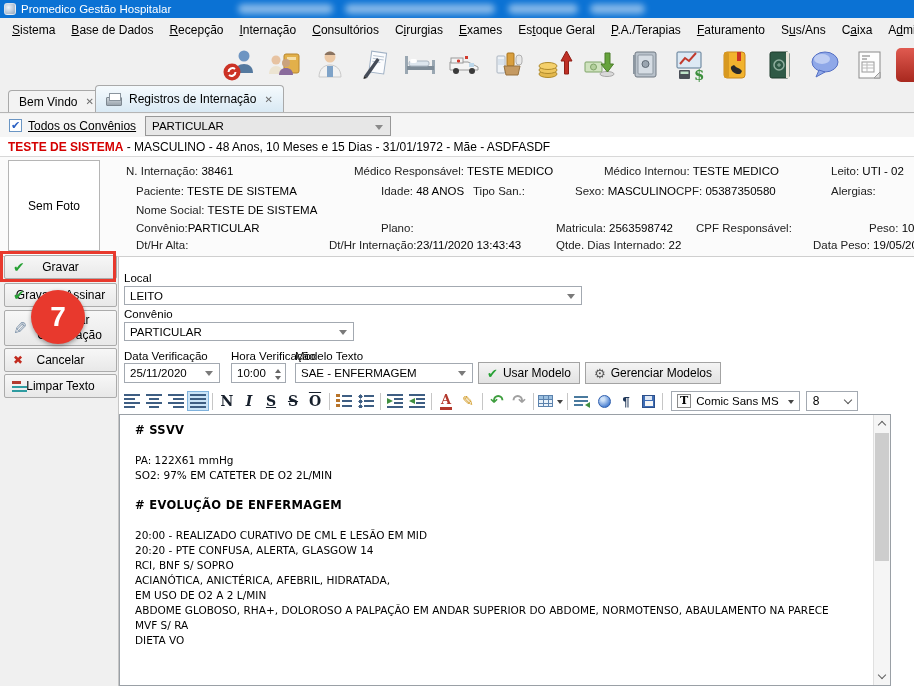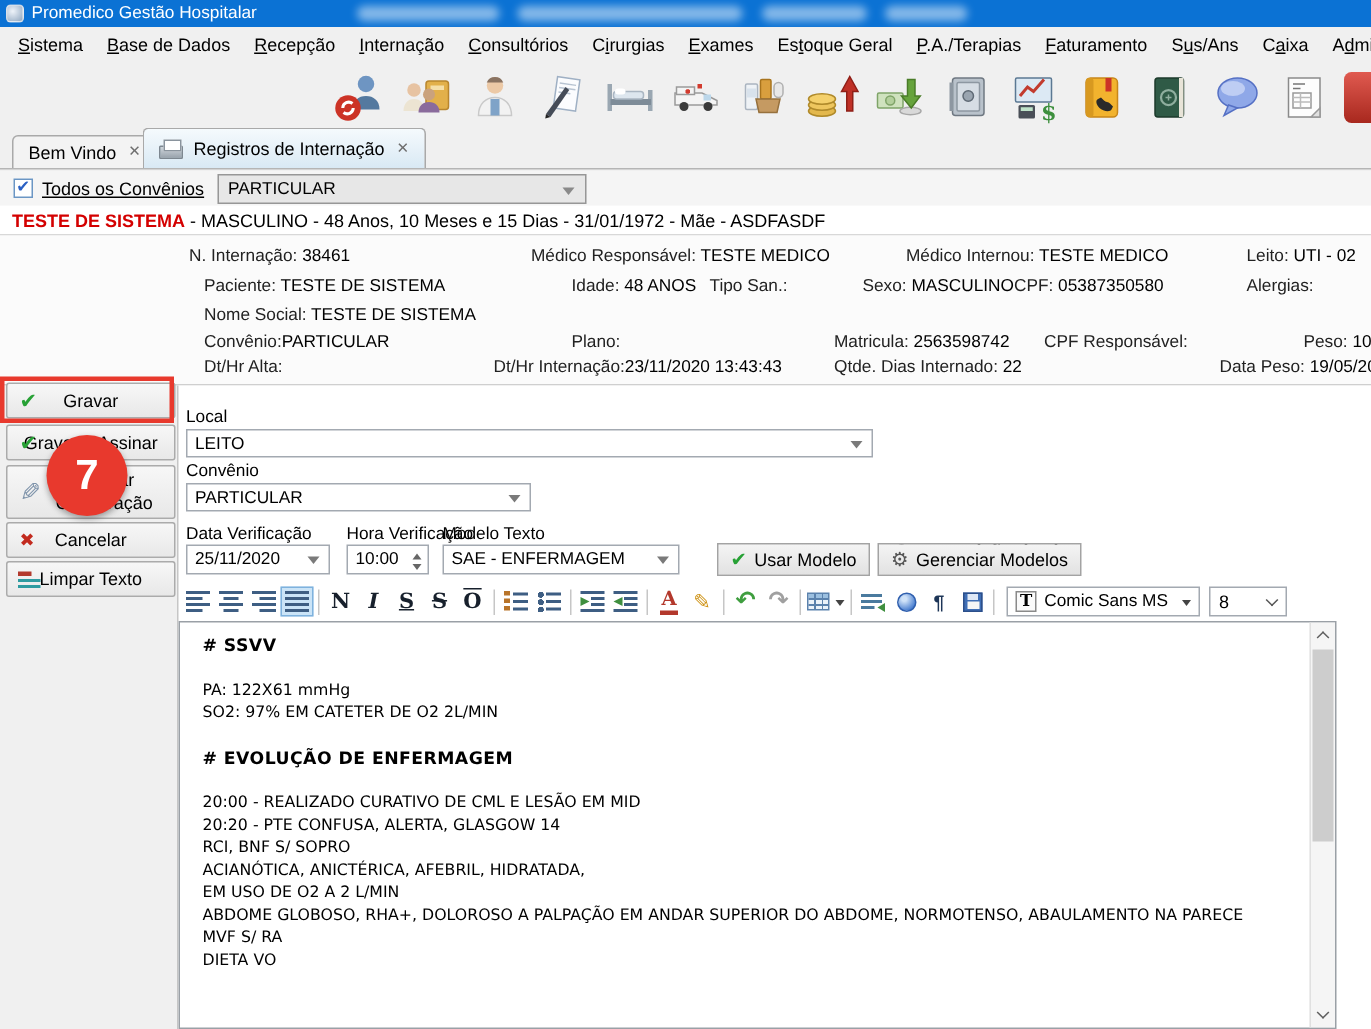--- a/index.html
+++ b/index.html
@@ -368,20 +368,23 @@
     <span class="fld" style="left:540px;top:65px"><span class="lab">Matricula:</span> <span>2563598742</span></span>
     <span class="fld" style="left:680px;top:65px"><span class="lab">CPF Responsável:</span> <span></span></span>
     <span class="fld" style="left:853px;top:65px"><span class="lab">Peso:</span> <span>100</span></span>
 
     <span class="fld" style="left:120px;top:82px"><span class="lab">Dt/Hr Alta:</span> <span></span></span>
     <span class="fld" style="left:313px;top:82px"><span class="lab">Dt/Hr Internação:</span><span>23/11/2020 13:43:43</span></span>
     <span class="fld" style="left:540px;top:82px"><span class="lab">Qtde. Dias Internado:</span> <span>22</span></span>
     <span class="fld" style="left:797px;top:82px"><span class="lab">Data Peso:</span> <span>19/05/2020</span></span>
   </div>
 
+  <div class="photo">
+    <span>Sem Foto</span>
+  </div>
 
   <div class="sbtn" style="top:255px">
     <span class="sico green">✔</span>
     <span>Gravar</span>
   </div>
   <div class="sbtn" style="top:283px">
     <span class="sico green">✔</span>
     <span>Gravar e Assinar</span>
   </div>
   <div class="sbtn sbtn-2line" style="top:310px">
@@ -422,21 +425,21 @@
     <span class="flabel" style="left:112px;top:93px">Hora Verificação</span>
     <div class="spinner" style="left:112px;top:106px;width:55px;height:20px">
       <span>10:00</span>
       <span class="spin-arrows">
           <span class="spin-up"></span>
           <span class="spin-dn"></span>
         </span>
     </div>
 
     <span class="flabel" style="left:176px;top:93px">Modelo Texto</span>
-    <div class="combo" style="left:176px;top:106px;width:158px;height:20px">
+    <div class="combo" style="left:176px;top:106px;width:178px;height:20px">
       <span>SAE - ENFERMAGEM</span>
     </div>
 
     <div class="fbtn" style="left:359px;top:105px">
       <span class="green">✔</span>
       <span>Usar Modelo</span>
     </div>
     <div class="fbtn" style="left:466px;top:105px">
       <span class="gear">⚙</span>
       <span>Gerenciar Modelos</span>

